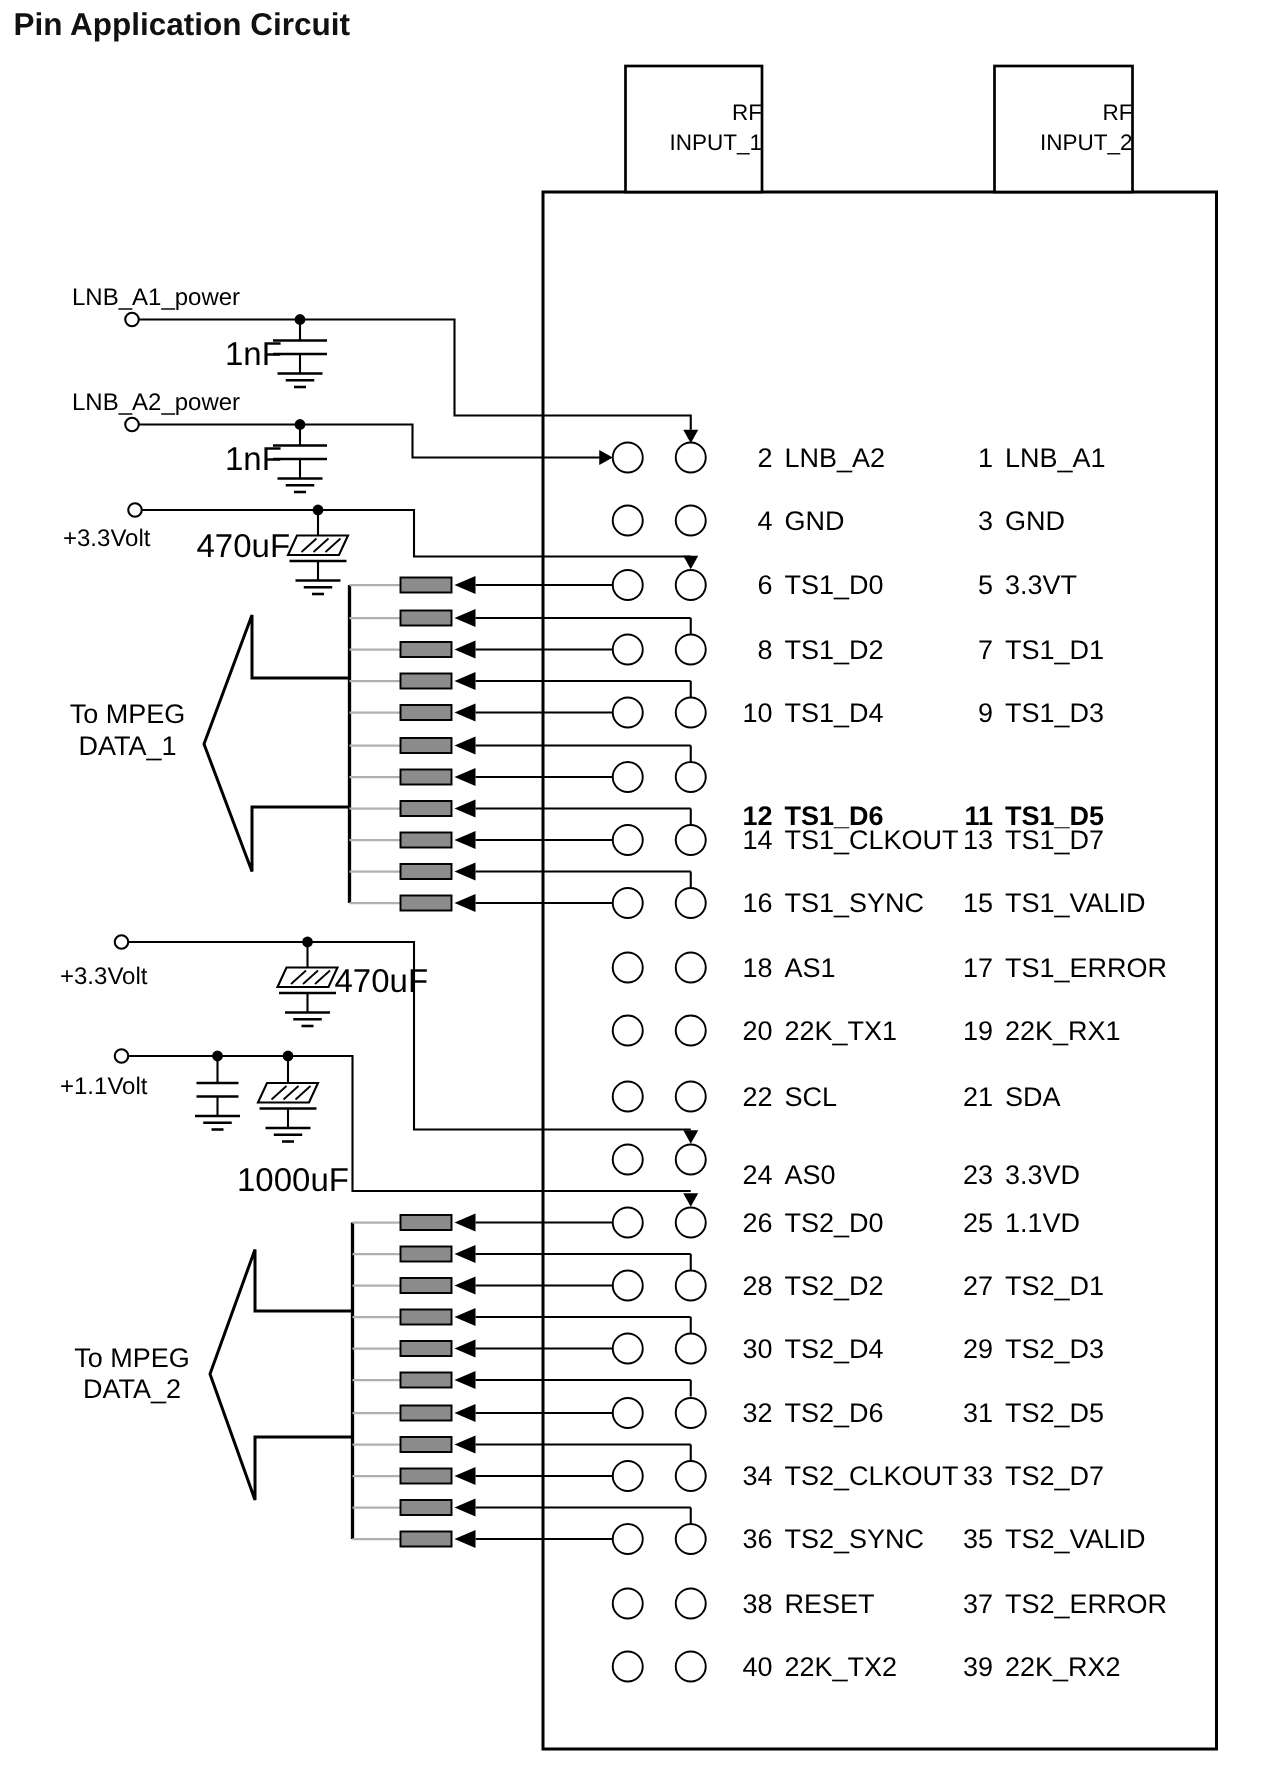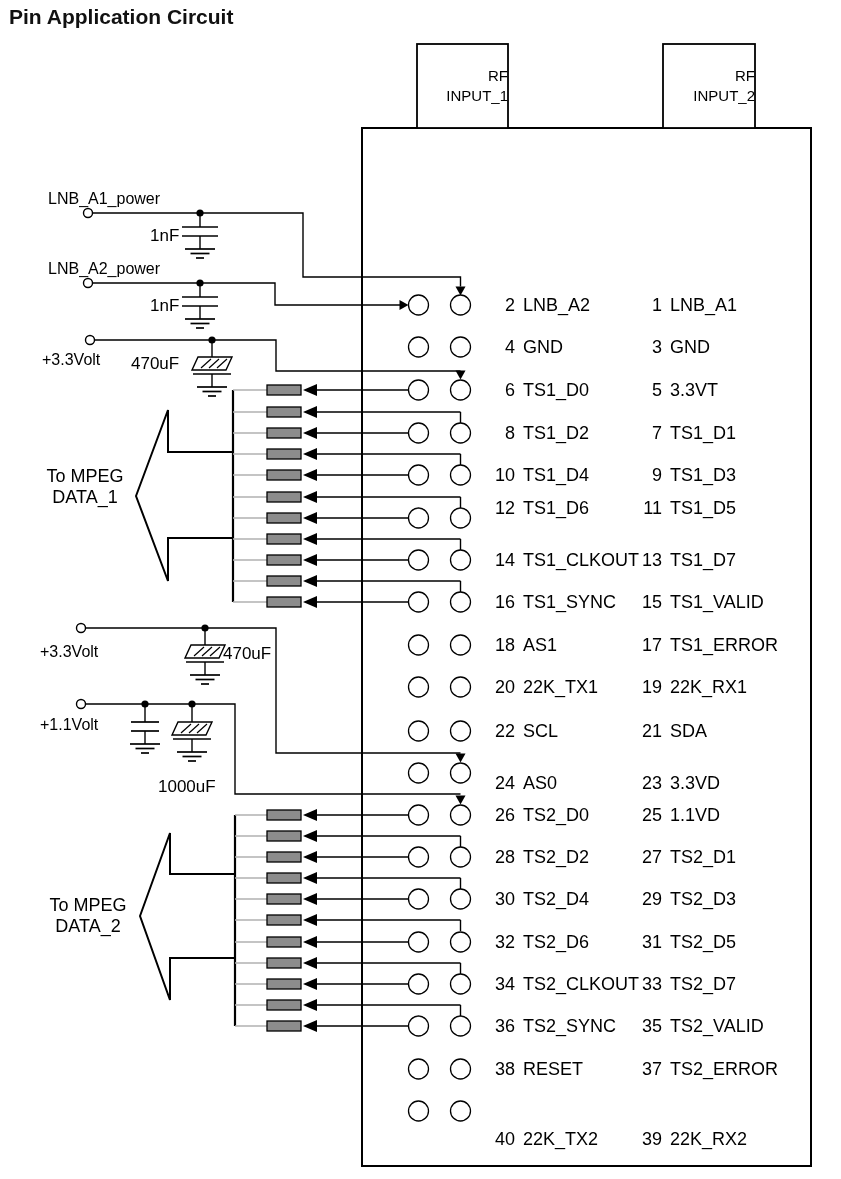--- a/index.html
+++ b/index.html
@@ -3,21 +3,21 @@
 <meta charset="utf-8">
 <style>
   html,body{margin:0;padding:0;background:#ffffff;}
   body{width:841px;height:1179px;position:relative;overflow:hidden;
        font-family:"Liberation Sans",sans-serif;color:#000;}
   #schematic{position:absolute;left:0;top:0;}
   .lbl{position:absolute;white-space:nowrap;font-size:16px;line-height:20px;}
   .title{font-size:21px;color:#111;}
   .rf-box{position:absolute;display:flex;flex-direction:column;align-items:flex-end;
           justify-content:center;font-size:15px;line-height:20px;}
-  .capval{font-size:17px;}
+  .capval{font-size:22px;}
   .mpeg{position:absolute;text-align:center;font-size:18px;line-height:21px;}
   .pin-row{position:absolute;left:0;top:0;width:841px;height:22px;font-size:18px;line-height:22px;}
   .pin-row span{position:absolute;top:0;white-space:nowrap;}
   .pnum-l{left:470px;width:45px;text-align:right;}
   .pname-l{left:523px;}
   .pnum-r{left:618px;width:44px;text-align:right;}
   .pname-r{left:670px;}
 </style>
 </head>
 <body>
@@ -302,21 +302,21 @@
       <span class="pname-l">TS1_D2</span>
       <span class="pnum-r">7</span>
       <span class="pname-r">TS1_D1</span>
     </div>
     <div class="pin-row" style="top: 464px;">
       <span class="pnum-l">10</span>
       <span class="pname-l">TS1_D4</span>
       <span class="pnum-r">9</span>
       <span class="pname-r">TS1_D3</span>
     </div>
-    <div class="pin-row" style="top: 497px;">
+    <div class="pin-row" style="top: 533px; font-weight: bold;">
       <span class="pnum-l">12</span>
       <span class="pname-l">TS1_D6</span>
       <span class="pnum-r">11</span>
       <span class="pname-r">TS1_D5</span>
     </div>
     <div class="pin-row" style="top: 549px;">
       <span class="pnum-l">14</span>
       <span class="pname-l">TS1_CLKOUT</span>
       <span class="pnum-r">13</span>
       <span class="pname-r">TS1_D7</span>
@@ -386,19 +386,19 @@
       <span class="pname-l">TS2_SYNC</span>
       <span class="pnum-r">35</span>
       <span class="pname-r">TS2_VALID</span>
     </div>
     <div class="pin-row" style="top: 1058px;">
       <span class="pnum-l">38</span>
       <span class="pname-l">RESET</span>
       <span class="pnum-r">37</span>
       <span class="pname-r">TS2_ERROR</span>
     </div>
-    <div class="pin-row" style="top: 1100px; margin-top: 28px;">
+    <div class="pin-row" style="top: 1100px;">
       <span class="pnum-l">40</span>
       <span class="pname-l">22K_TX2</span>
       <span class="pnum-r">39</span>
       <span class="pname-r">22K_RX2</span>
     </div>
   </div>
 
 </body></html>

